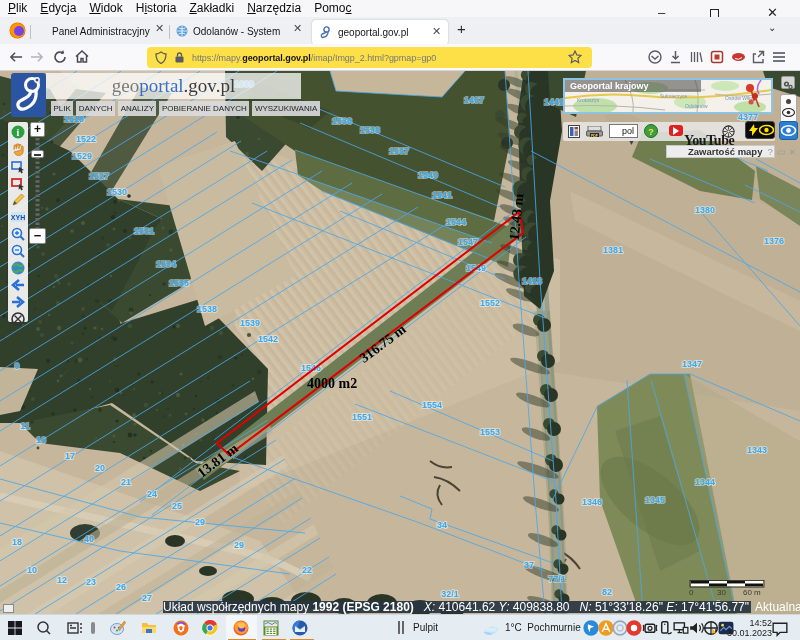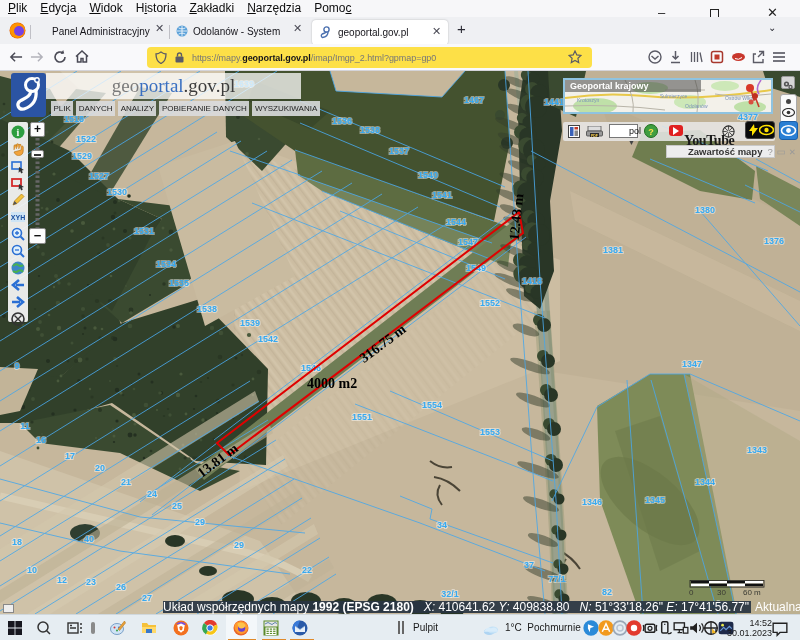--- a/index.html
+++ b/index.html
@@ -721,21 +721,21 @@
       <rect x="2" y="2" width="3.5" height="9" fill="#3a62b8"></rect>
       <rect x="6.5" y="2" width="3.5" height="2.5" fill="#c03a2a"></rect>
       <rect x="6.5" y="5.5" width="3.5" height="5.5" fill="#888"></rect>
     </svg>
 <svg class="abs" style="left:586px;top:126px" width="17" height="12" viewBox="0 0 17 12">
       <rect x="2" y="0" width="13" height="5" fill="#ddd" stroke="#555" stroke-width="0.8"></rect>
       <rect x="0.5" y="5" width="16" height="5" rx="1" fill="#9a9a9a" stroke="#444" stroke-width="0.8"></rect>
       <rect x="4" y="7" width="9" height="4" fill="#2a2a2a"></rect>
       <text x="8.5" y="10.6" font-size="3.5" fill="#ffd24a" text-anchor="middle" font-weight="bold">PDF</text>
     </svg>
-<div class="abs" style="left:609px;top:124px;width:29px;height:14px;background:#fff;border:1px solid #777;font-size:9px;color:#111;line-height:12px"><span style="margin-left:19px">pol</span><span style="float:right;margin-right:2px;font-size:7px;color:#444">▼</span></div>
+<div class="abs" style="left:609px;top:124px;width:29px;height:14px;background:#fff;border:1px solid #777;font-size:9px;color:#111;line-height:12px"><span style="margin-left:12px">pol</span><span style="float:right;margin-right:2px;font-size:7px;color:#444">▼</span></div>
 <svg class="abs" style="left:644px;top:124px" width="14" height="14" viewBox="0 0 14 14">
       <circle cx="7" cy="7" r="6.5" fill="#3f9e3f" stroke="#1e6e1e"></circle>
       <text x="7" y="10.5" font-size="9" font-weight="bold" fill="#ffe24a" text-anchor="middle">?</text>
     </svg>
 <div class="abs" style="left:669px;top:123px;width:14px;height:11px;background:#e02020;border-radius:3px;margin-top:2px"></div>
 <svg class="abs" style="left:672px;top:127px" width="8" height="8" viewBox="0 0 8 8">
       <path d="M1 0 l6 4 -6 4z" fill="#fff"></path>
     </svg>
 <div class="abs" style="left:684px;top:133px;font-size:14px;font-weight:bold;color:#1a1a1a;font-family:Liberation Serif, serif;letter-spacing:-0.4px">YouTube</div>
 <svg class="abs" style="left:722px;top:125px" width="13" height="13" viewBox="0 0 15 15">

